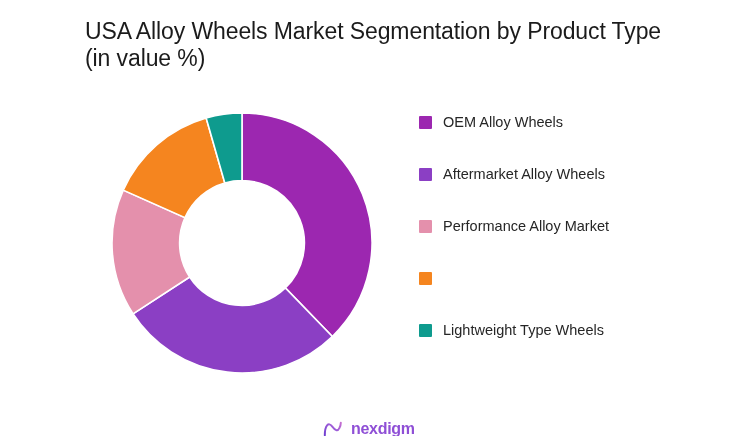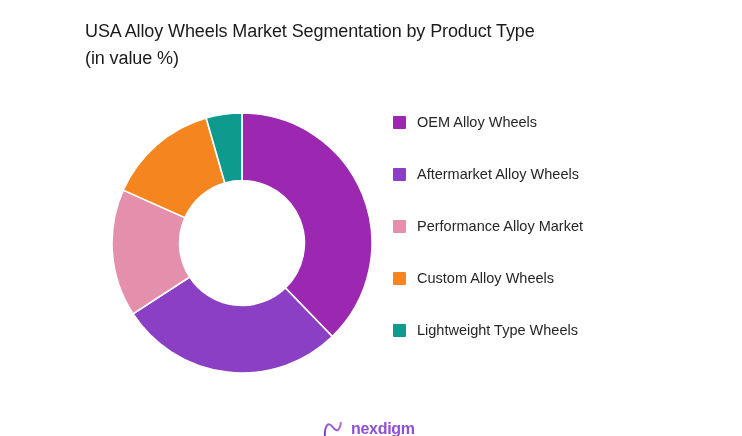--- a/index.html
+++ b/index.html
@@ -19,42 +19,42 @@
     left: 0; top: 0;
     width: 742px;
     height: 436px;
     background: #ffffff;
   }
   #chart-title {
     position: absolute;
     left: 85px;
     top: 18px;
     width: 600px;
-    font-size: 18px;
+    font-size: 23px;
     line-height: 27px;
     color: #1b1b1b;
     font-weight: 400;
     letter-spacing: -0.1px;
     white-space: pre-line;
   }
   #donut-wrap {
     position: absolute;
     left: 111px;
     top: 112px;
     width: 262px;
     height: 262px;
   }
   #donut-svg {
     display: block;
     width: 262px;
     height: 262px;
   }
   #legend {
     position: absolute;
-    left: 393px;
+    left: 419px;
     top: 96px;
     width: 310px;
     text-align: center;
   }
   .legend-item {
     display: flex;
     align-items: center;
     height: 52px;
   }
   .legend-swatch {
@@ -120,21 +120,20 @@
       <div class="legend-item">
         <span class="legend-swatch" style="background: rgb(139, 63, 196);"></span>
         <span class="legend-label">Aftermarket Alloy Wheels</span>
       </div>
       <div class="legend-item">
         <span class="legend-swatch" style="background: rgb(228, 144, 172);"></span>
         <span class="legend-label">Performance Alloy Market</span>
       </div>
       <div class="legend-item">
         <span class="legend-swatch" style="background: rgb(245, 133, 31);"></span>
-        <span class="legend-label">Custom Alloy Wheels</span>
       </div>
       <div class="legend-item">
         <span class="legend-swatch" style="background: rgb(14, 155, 142);"></span>
         <span class="legend-label">Lightweight Type Wheels</span>
       </div>
     </div>
 
   <div id="footer-logo">
     <svg id="logo-mark" viewBox="0 0 24 22">
       <defs>

